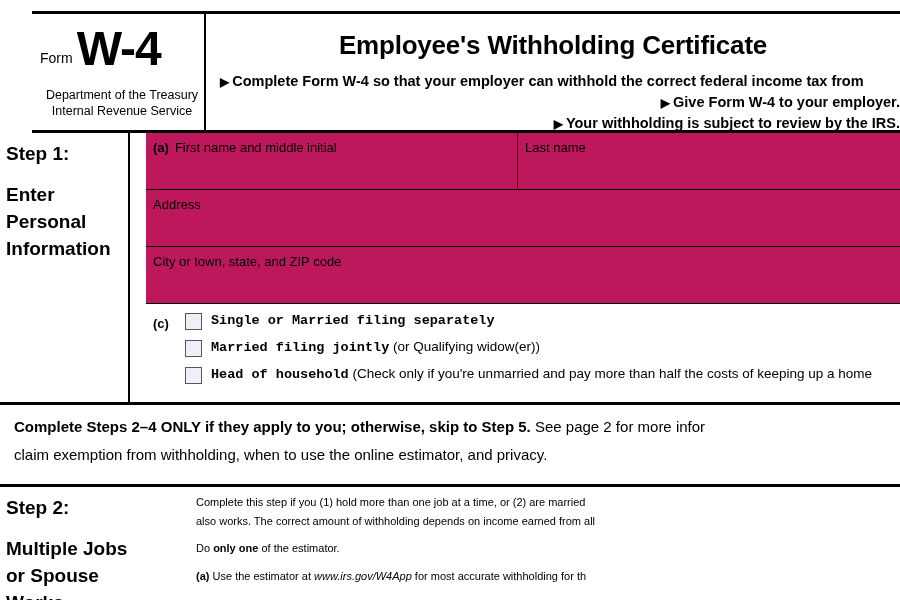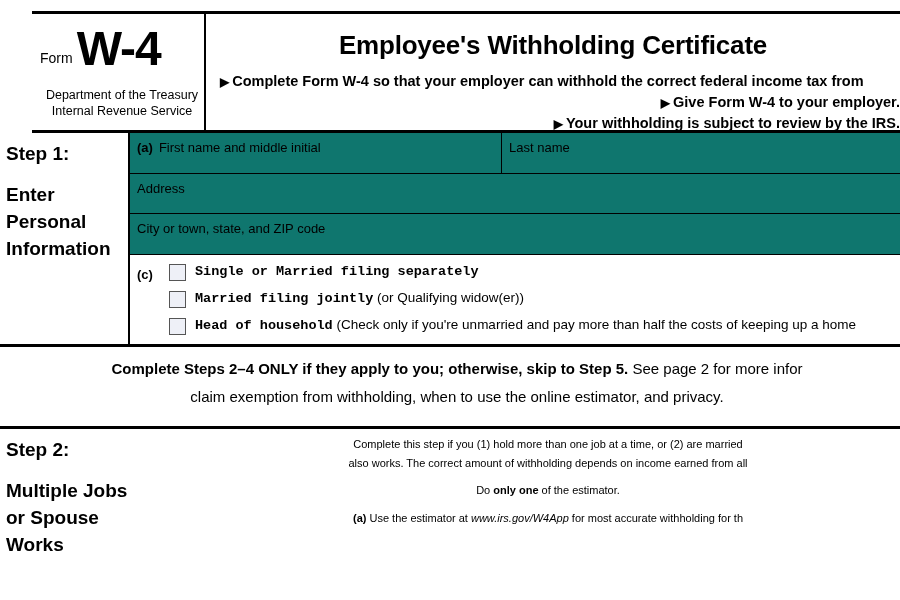--- a/index.html
+++ b/index.html
@@ -91,22 +91,23 @@
   .bl2, .bl3 { text-align: right; }
   .arrow {
     font-size: 12px;
     padding-right: 3px;
   }
 
   
   .step1 {
     display: flex;
     border-bottom: 3px solid #000;
-    height: 214px;
-    box-sizing: border-box;
+    height: 272px;
+    box-sizing: border-box;
+    gap: 16px;
   }
   .step-label-col {
     width: 130px;
     flex: 0 0 130px;
     border-right: 2px solid #000;
     box-sizing: border-box;
     padding: 8px 6px 0 6px;
   }
   .step-title {
     font-size: 19px;
@@ -117,21 +118,21 @@
     flex: 1;
     display: flex;
     flex-direction: column;
   }
   .field-row {
     display: flex;
     border-bottom: 1px solid #000;
     box-sizing: border-box;
   }
   .field-cell {
-    background: #0f766e;
+    background: #be185d;
     box-sizing: border-box;
     position: relative;
     padding: 5px 0 0 7px;
   }
   .field-label {
     font-size: 13px;
     line-height: 1.2;
   }
   .field-letter {
     font-weight: bold;
@@ -212,21 +213,21 @@
     padding: 8px 0 0 10px;
   }
   .step2-body p {
     margin: 0 0 12px 0;
     font-size: 11px;
     line-height: 1.38;
     white-space: nowrap;
   }
   .step2-body b { font-weight: bold; }
   .step2-body i { font-style: italic; }
-  .cut { white-space: nowrap; overflow: hidden; text-align: center; }
+  .cut { white-space: nowrap; overflow: hidden; }
 </style>
 </head>
 <body>
 
 <div class="page">
 
   <div class="header">
     <div class="header-left">
       <div class="form-line">
         <span class="form-word">Form</span>

